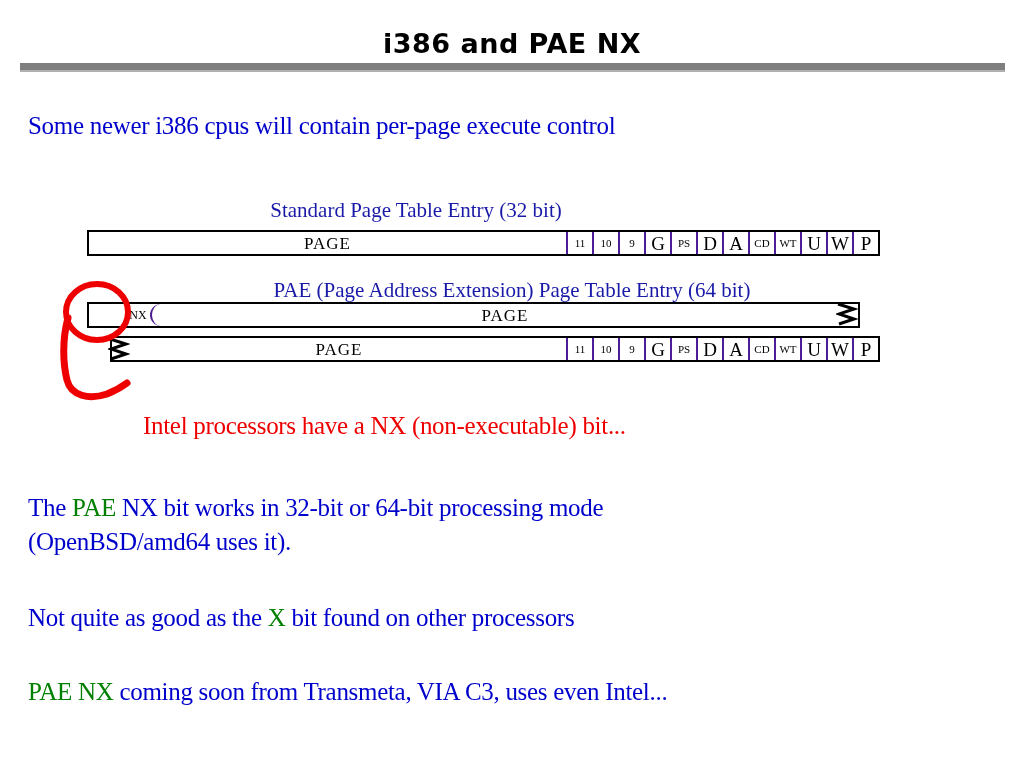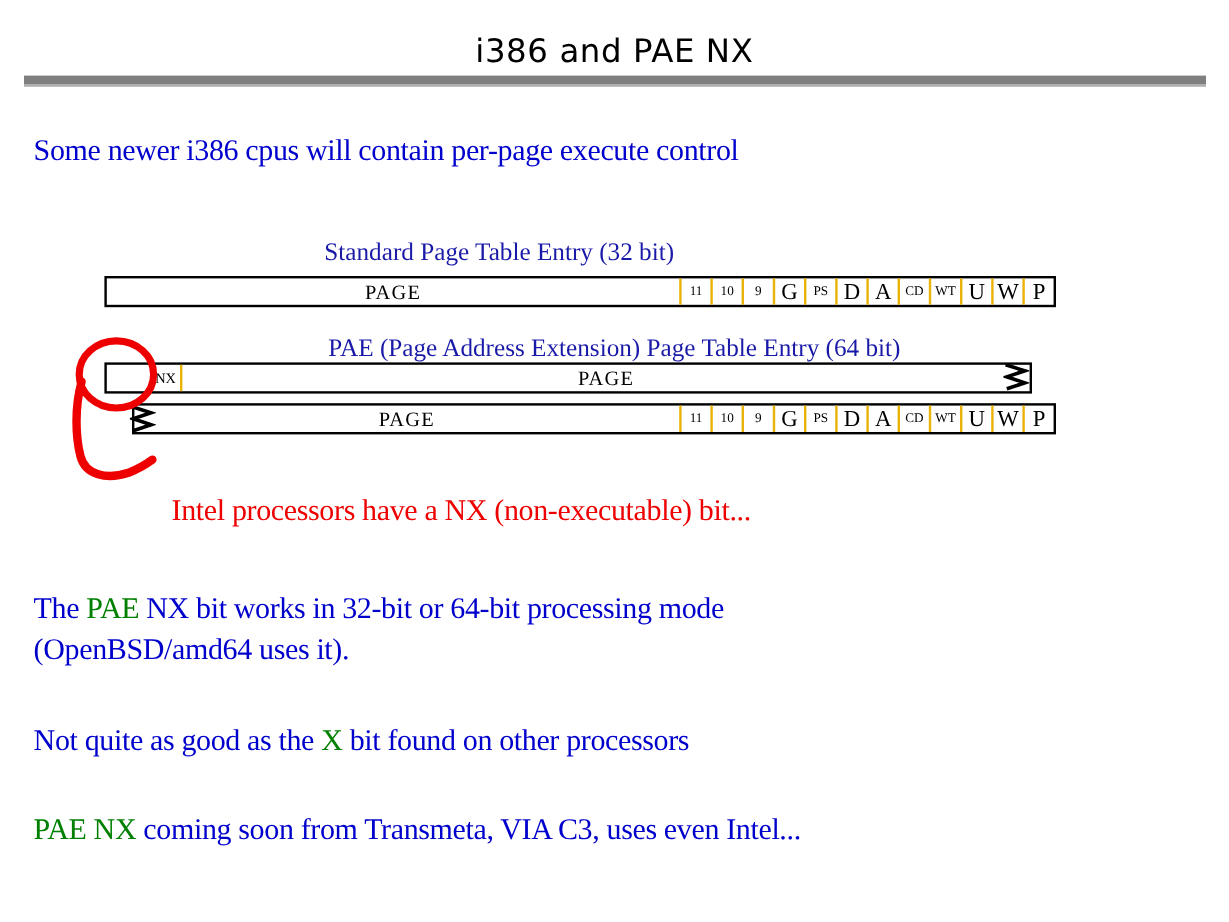--- a/index.html
+++ b/index.html
@@ -16,21 +16,21 @@
   }
 
   
   #slide-title {
     position: absolute;
     left: 0;
     top: 28px;
     width: 1024px;
     text-align: center;
     font-family: "DejaVu Sans", sans-serif;
-    font-weight: normal;
+    font-weight: bold;
     font-size: 27px;
     letter-spacing: 0.5px;
     color: #000000;
     white-space: nowrap;
   }
   #title-rule {
     position: absolute;
     left: 20px;
     top: 63px;
     width: 985px;
@@ -72,34 +72,35 @@
   .pte-row {
     position: absolute;
     display: flex;
     box-sizing: border-box;
     border: 2px solid #000000;
     background: #ffffff;
     height: 26px;
   }
   .cell {
     box-sizing: border-box;
-    border-left: 2px solid #eab308;
+    border-left: 2px solid #4c1d95;
     display: flex;
     align-items: center;
     justify-content: center;
     font-family: "Liberation Serif", "DejaVu Serif", serif;
     color: #000000;
     line-height: 1;
     height: 100%;
   }
   .cell.first { border-left: none; }
   .cell-page {
     flex: 1 1 auto;
     font-size: 17px;
     letter-spacing: 1px;
+    border-radius: 11px;
   }
   .cell-nx {
     width: 24px;
     flex: 0 0 24px;
     font-size: 12px;
   }
   .cell-flag {
     width: 26px;
     flex: 0 0 26px;
     font-size: 19px;

